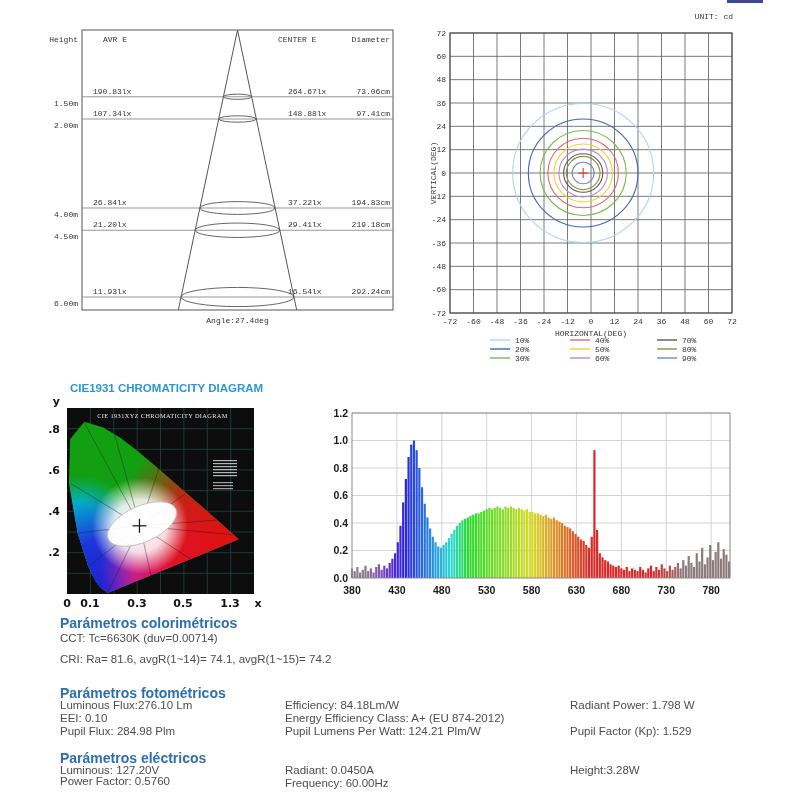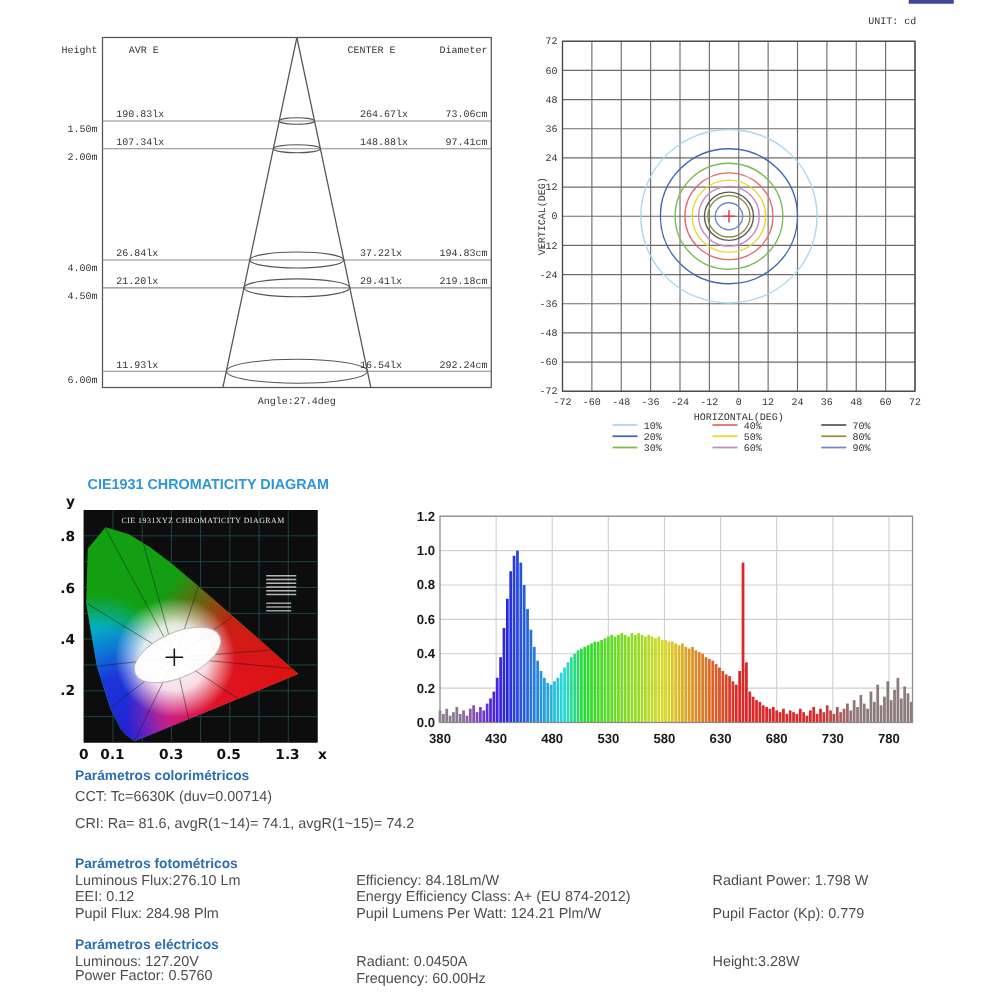--- a/index.html
+++ b/index.html
@@ -8,21 +8,21 @@
   svg{position:absolute;overflow:visible;}
   svg text{font-family:"Liberation Mono",monospace;font-size:8px;fill:#333;}
   svg text.sans{font-family:"Liberation Sans",sans-serif;font-weight:bold;font-size:10.5px;fill:#1a1a1a;}
   .clip-frag{position:absolute;left:727px;top:0;width:36px;height:3px;background:#3d4794;}
   .cie-title{position:absolute;left:70px;top:382px;color:#2d96d6;font-weight:bold;font-size:11.5px;}
   .cie-box{position:absolute;left:67px;top:408px;width:187px;height:186px;background:#0d0d0d;}
   .cie-ylab{position:absolute;width:18px;text-align:right;font-family:"DejaVu Sans",sans-serif;
             font-weight:700;font-size:11px;color:#111;}
   .cie-xlab{position:absolute;top:597px;transform:translateX(-50%);font-family:"DejaVu Sans",sans-serif;
             font-weight:700;font-size:11px;color:#111;}
-  .sec-heading{position:absolute;color:#2e6eb0;font-weight:bold;font-size:11px;white-space:nowrap;}
+  .sec-heading{position:absolute;color:#2e6eb0;font-weight:bold;font-size:14px;white-space:nowrap;}
   .sec-line{position:absolute;color:#4d4d4d;font-size:11.5px;white-space:nowrap;}
 </style>
 </head>
 <body>
 
 <div class="clip-frag"></div>
 
 <svg id="cone-svg" style="left:30px;top:20px" width="370" height="315">
     <rect x="52" y="10" width="311" height="280" fill="none" stroke="#555" stroke-width="1"></rect>
     <text x="48" y="22" text-anchor="end">Height</text>
@@ -422,26 +422,26 @@
     <text x="336.25178147268406" y="189" text-anchor="middle" class="sans">730</text>
     <text x="381.14489311163896" y="189" text-anchor="middle" class="sans">780</text>
   </svg>
 
 <div class="sec-heading" style="left:60px;top:615px">Parámetros colorimétricos</div>
 <div class="sec-line" style="left:60px;top:632px">CCT: Tc=6630K (duv=0.00714)</div>
 <div class="sec-line" style="left:60px;top:653px">CRI: Ra= 81.6, avgR(1~14)= 74.1, avgR(1~15)= 74.2</div>
 
 <div class="sec-heading" style="left:60px;top:685px">Parámetros fotométricos</div>
 <div class="sec-line" style="left:60px;top:699px">Luminous Flux:276.10 Lm</div>
-<div class="sec-line" style="left:60px;top:712px">EEI: 0.12</div>
+<div class="sec-line" style="left:60px;top:712px">EEI: 0.10</div>
 <div class="sec-line" style="left:60px;top:725px">Pupil Flux: 284.98 Plm</div>
 <div class="sec-line" style="left:285px;top:699px">Efficiency: 84.18Lm/W</div>
 <div class="sec-line" style="left:285px;top:712px">Energy Efficiency Class: A+ (EU 874-2012)</div>
 <div class="sec-line" style="left:285px;top:725px">Pupil Lumens Per Watt: 124.21 Plm/W</div>
 <div class="sec-line" style="left:570px;top:699px">Radiant Power: 1.798 W</div>
-<div class="sec-line" style="left:570px;top:725px">Pupil Factor (Kp): 0.779</div>
+<div class="sec-line" style="left:570px;top:725px">Pupil Factor (Kp): 1.529</div>
 
 <div class="sec-heading" style="left:60px;top:750px">Parámetros eléctricos</div>
 <div class="sec-line" style="left:60px;top:764px">Luminous: 127.20V</div>
 <div class="sec-line" style="left:60px;top:775px">Power Factor: 0.5760</div>
 <div class="sec-line" style="left:285px;top:764px">Radiant: 0.0450A</div>
 <div class="sec-line" style="left:285px;top:777px">Frequency: 60.00Hz</div>
 <div class="sec-line" style="left:570px;top:764px">Height:3.28W</div>
 
 </body></html>

